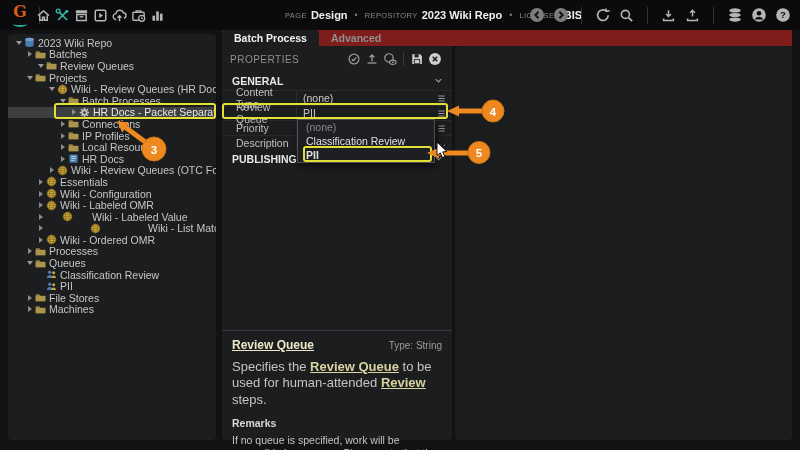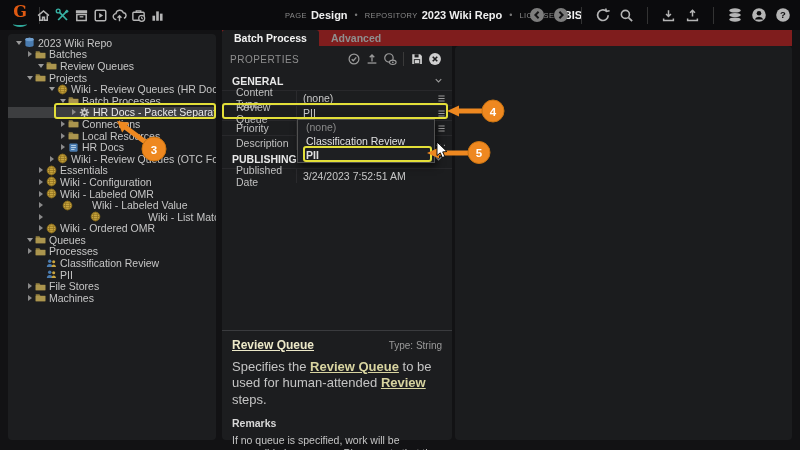--- a/index.html
+++ b/index.html
@@ -333,20 +333,32 @@
       <div class="tree-row" style="padding-left: 50px;">
         <span class="twisty">
           <span class="tw-closed"></span>
         </span>
         <span class="tree-ico">
           <svg width="11" height="11" viewBox="0 0 16 16">
             <path d="M1 3.4h5.4L8 5.4h7v8H1z" fill="#93803f"></path>
             <path d="M1 5.8h14v7.6H1z" fill="#ab954e"></path>
           </svg>
         </span>
+        <span class="tree-label">IP Profiles</span>
+      </div>
+      <div class="tree-row" style="padding-left: 50px;">
+        <span class="twisty">
+          <span class="tw-closed"></span>
+        </span>
+        <span class="tree-ico">
+          <svg width="11" height="11" viewBox="0 0 16 16">
+            <path d="M1 3.4h5.4L8 5.4h7v8H1z" fill="#93803f"></path>
+            <path d="M1 5.8h14v7.6H1z" fill="#ab954e"></path>
+          </svg>
+        </span>
         <span class="tree-label">Local Resources</span>
       </div>
       <div class="tree-row" style="padding-left: 50px;">
         <span class="twisty">
           <span class="tw-closed"></span>
         </span>
         <span class="tree-ico">
           <svg width="11" height="11" viewBox="0 0 16 16">
             <rect x="2" y="2" width="12" height="12" rx="1.6" fill="#4a7cb0"></rect>
             <path d="M4.5 5.2h7M4.5 8h7M4.5 10.8h5" stroke="#cfe2f3" stroke-width="1.2"></path>
@@ -440,41 +452,41 @@
           <svg width="11" height="11" viewBox="0 0 16 16">
             <circle cx="8" cy="8" r="6.4" fill="#c9a53f" stroke="#86691c" stroke-width="1"></circle>
             <ellipse cx="8" cy="8" rx="3" ry="6.4" fill="none" stroke="#86691c" stroke-width="0.9"></ellipse>
             <path d="M1.8 8h12.4M2.8 4.8h10.4M2.8 11.2h10.4" stroke="#86691c" stroke-width="0.9" fill="none"></path>
           </svg>
         </span>
         <span class="tree-label">Wiki - Ordered OMR</span>
       </div>
       <div class="tree-row" style="padding-left: 17px;">
         <span class="twisty">
+          <span class="tw-closed"></span>
+        </span>
+        <span class="tree-ico">
+          <svg width="11" height="11" viewBox="0 0 16 16">
+            <path d="M1 3.4h5.4L8 5.4h7v8H1z" fill="#93803f"></path>
+            <path d="M1 5.8h14v7.6H1z" fill="#ab954e"></path>
+          </svg>
+        </span>
+        <span class="tree-label">Processes</span>
+      </div>
+      <div class="tree-row" style="padding-left: 17px;">
+        <span class="twisty">
           <span class="tw-open"></span>
         </span>
         <span class="tree-ico">
           <svg width="11" height="11" viewBox="0 0 16 16">
             <path d="M1 3.4h5.4L8 5.4h7v8H1z" fill="#93803f"></path>
             <path d="M1 5.8h14v7.6H1z" fill="#ab954e"></path>
           </svg>
         </span>
         <span class="tree-label">Queues</span>
-      </div>
-      <div class="tree-row" style="padding-left: 17px;">
-        <span class="twisty">
-          <span class="tw-closed"></span>
-        </span>
-        <span class="tree-ico">
-          <svg width="11" height="11" viewBox="0 0 16 16">
-            <path d="M1 3.4h5.4L8 5.4h7v8H1z" fill="#93803f"></path>
-            <path d="M1 5.8h14v7.6H1z" fill="#ab954e"></path>
-          </svg>
-        </span>
-        <span class="tree-label">Processes</span>
       </div>
       <div class="tree-row" style="padding-left: 28px;">
         <span class="twisty"></span>
         <span class="tree-ico">
           <svg width="11" height="11" viewBox="0 0 16 16">
             <circle cx="5.4" cy="4.8" r="2.5" fill="#4a7cb0"></circle>
             <path d="M1.2 13c0-2.5 1.9-4.2 4.2-4.2s4.2 1.7 4.2 4.2z" fill="#4a7cb0"></path>
             <circle cx="11.2" cy="5.4" r="2.2" fill="#c9a53f"></circle>
             <path d="M7.9 13c.3-2.1 1.6-3.5 3.3-3.5 1.8 0 3.1 1.5 3.4 3.5z" fill="#c9a53f"></path>
           </svg>
@@ -604,24 +616,20 @@
           <span class="pbtn">
             <span class="ellipsis-btn">...</span>
           </span>
         </div>
         <div class="sec-header">
           <span class="sec-label">PUBLISHING INFO</span>
           <span><svg width="11" height="11" viewBox="0 0 16 16">
               <path d="M4 6l4 4 4-4" fill="none" stroke="#9a9a9a" stroke-width="1.6"></path>
             </svg></span>
         </div>
-        <div class="prow">
-          <span class="plabel">Published Date</span>
-          <span class="pvalue">3/24/2023 7:52:51 AM</span>
-        </div>
       </div>
 
     <div class="help-panel">
       <div class="help-head">
         <span class="help-title">Review Queue</span>
         <span class="help-type">Type: String</span>
       </div>
       <div class="help-desc" id="help-desc"><span>Specifies the </span><span class="help-link">Review Queue</span><span> to be used for human-attended </span><span class="help-link">Review</span><span> steps.</span></div>
       <div class="help-remarks-title">Remarks</div>
       <div class="help-remarks">If no queue is specified, work will be accessible by any user. Please note that the review queue can be overridden on individual steps by setting the Queue Name property.</div>

